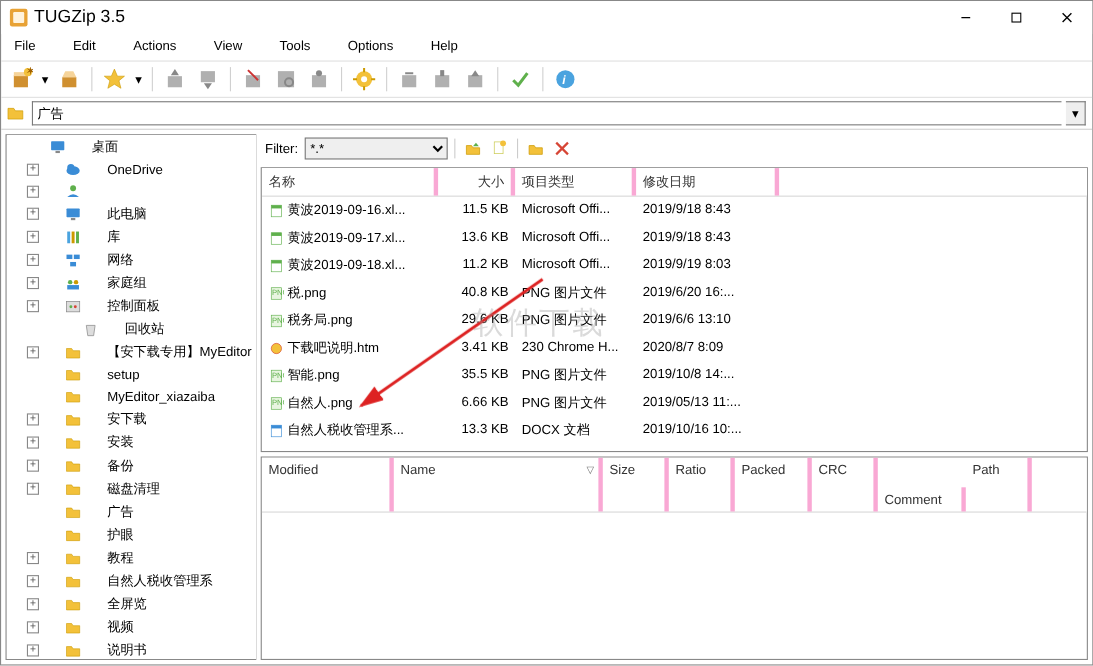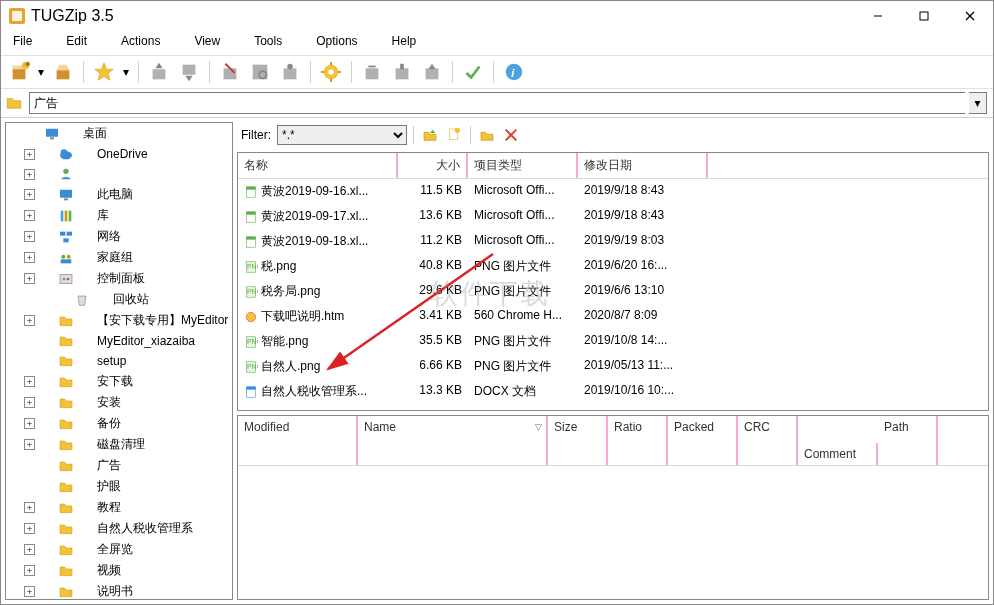--- a/index.html
+++ b/index.html
@@ -39,21 +39,21 @@
 .right-col { flex: 1; display: flex; flex-direction: column; margin: 4px 4px 4px 2px; gap: 4px; }
 .filterbar { height: 26px; display: flex; align-items: center; gap: 4px; padding: 0 4px; }
 .filterbar .lbl { margin-right: 2px; }
 .filterbar select { width: 130px; height: 20px; border: 1px solid #7a7a7a; }
 .filterbar .fb-btn { width: 20px; height: 20px; display:flex; align-items:center; justify-content:center; }
 .filterbar .fb-sep { width: 1px; height: 18px; background: #ccc; margin: 0 2px; }
 
 .file-list { flex: 1.4; border: 1px solid #888; overflow: auto; position: relative; }
 .list-header { display: flex; background: #fff; border-bottom: 1px solid #d8d8d8; position: sticky; top: 0; }
 .list-header .col, .file-row .cell { padding: 4px 6px; overflow: hidden; text-overflow: ellipsis; white-space: nowrap; }
-.list-header .col { border-right: 2px solid #f9a8d4; color: #333; position:relative; }
+.list-header .col { border-right: 4px solid #f9a8d4; color: #333; position:relative; }
 .file-row { display: flex; }
 .col-name { width: 160px; }
 .col-size { width: 70px; text-align: right; }
 .col-type { width: 110px; }
 .col-date { width: 130px; }
 .file-icon { width: 14px; height: 14px; display: inline-block; vertical-align: middle; margin-right: 3px; }
 
 .archive-list { flex: 1; border: 1px solid #888; overflow: auto; }
 .archive-list .list-header .col { font-size: 12px; }
 .ac-name { width: 190px; } .ac-mod { width: 120px; } .ac-size { width: 60px; } .ac-ratio { width: 60px; } .ac-packed { width: 70px; } .ac-crc { width: 60px; } .ac-comment { width: 80px; margin-top: 27px; } .ac-path { width: 60px; }
@@ -326,30 +326,30 @@
           </span>
           <span>【安下载专用】MyEditor</span>
         </li>
         <li class="tree-item indent1">
           <span class="exp-blank"></span>
           <span class="tree-icon">
             <svg width="16" height="16" viewBox="0 0 24 24">
               <path d="M3,6 L10,6 L12,9 L21,9 L21,19 L3,19 Z" class="ic-yellow" stroke="#cc9a00" stroke-width="0.8"></path>
             </svg>
           </span>
+          <span>setup</span>
+        </li>
+        <li class="tree-item indent1">
+          <span class="exp-blank"></span>
+          <span class="tree-icon">
+            <svg width="16" height="16" viewBox="0 0 24 24">
+              <path d="M3,6 L10,6 L12,9 L21,9 L21,19 L3,19 Z" class="ic-yellow" stroke="#cc9a00" stroke-width="0.8"></path>
+            </svg>
+          </span>
           <span>MyEditor_xiazaiba</span>
-        </li>
-        <li class="tree-item indent1">
-          <span class="exp-blank"></span>
-          <span class="tree-icon">
-            <svg width="16" height="16" viewBox="0 0 24 24">
-              <path d="M3,6 L10,6 L12,9 L21,9 L21,19 L3,19 Z" class="ic-yellow" stroke="#cc9a00" stroke-width="0.8"></path>
-            </svg>
-          </span>
-          <span>setup</span>
         </li>
         <li class="tree-item indent1">
           <span class="exp">+</span>
           <span class="tree-icon">
             <svg width="16" height="16" viewBox="0 0 24 24">
               <path d="M3,6 L10,6 L12,9 L21,9 L21,19 L3,19 Z" class="ic-yellow" stroke="#cc9a00" stroke-width="0.8"></path>
             </svg>
           </span>
           <span>安下载</span>
         </li>
@@ -529,21 +529,21 @@
             <div class="cell col-size">29.6 KB</div>
             <div class="cell col-type">PNG 图片文件</div>
             <div class="cell col-date">2019/6/6 13:10</div>
           </div>
           <div class="file-row">
             <div class="cell col-name"><span class="file-icon"><svg width="14" height="14" viewBox="0 0 24 24">
                   <circle cx="12" cy="12" r="8" fill="#f3c13a"></circle>
                   <circle cx="12" cy="12" r="8" fill="none" stroke="#d64535"></circle>
                 </svg></span><span>下载吧说明.htm</span></div>
             <div class="cell col-size">3.41 KB</div>
-            <div class="cell col-type">560 Chrome H...</div>
+            <div class="cell col-type">230 Chrome H...</div>
             <div class="cell col-date">2020/8/7 8:09</div>
           </div>
           <div class="file-row">
             <div class="cell col-name"><span class="file-icon"><svg width="14" height="14" viewBox="0 0 24 24">
                   <rect x="4" y="3" width="16" height="18" fill="#e8f5e0" stroke="#5fb04c"></rect>
                   <text x="5" y="15" font-size="7" fill="#5fb04c">PNG</text>
                 </svg></span><span>智能.png</span></div>
             <div class="cell col-size">35.5 KB</div>
             <div class="cell col-type">PNG 图片文件</div>
             <div class="cell col-date">2019/10/8 14:...</div>

